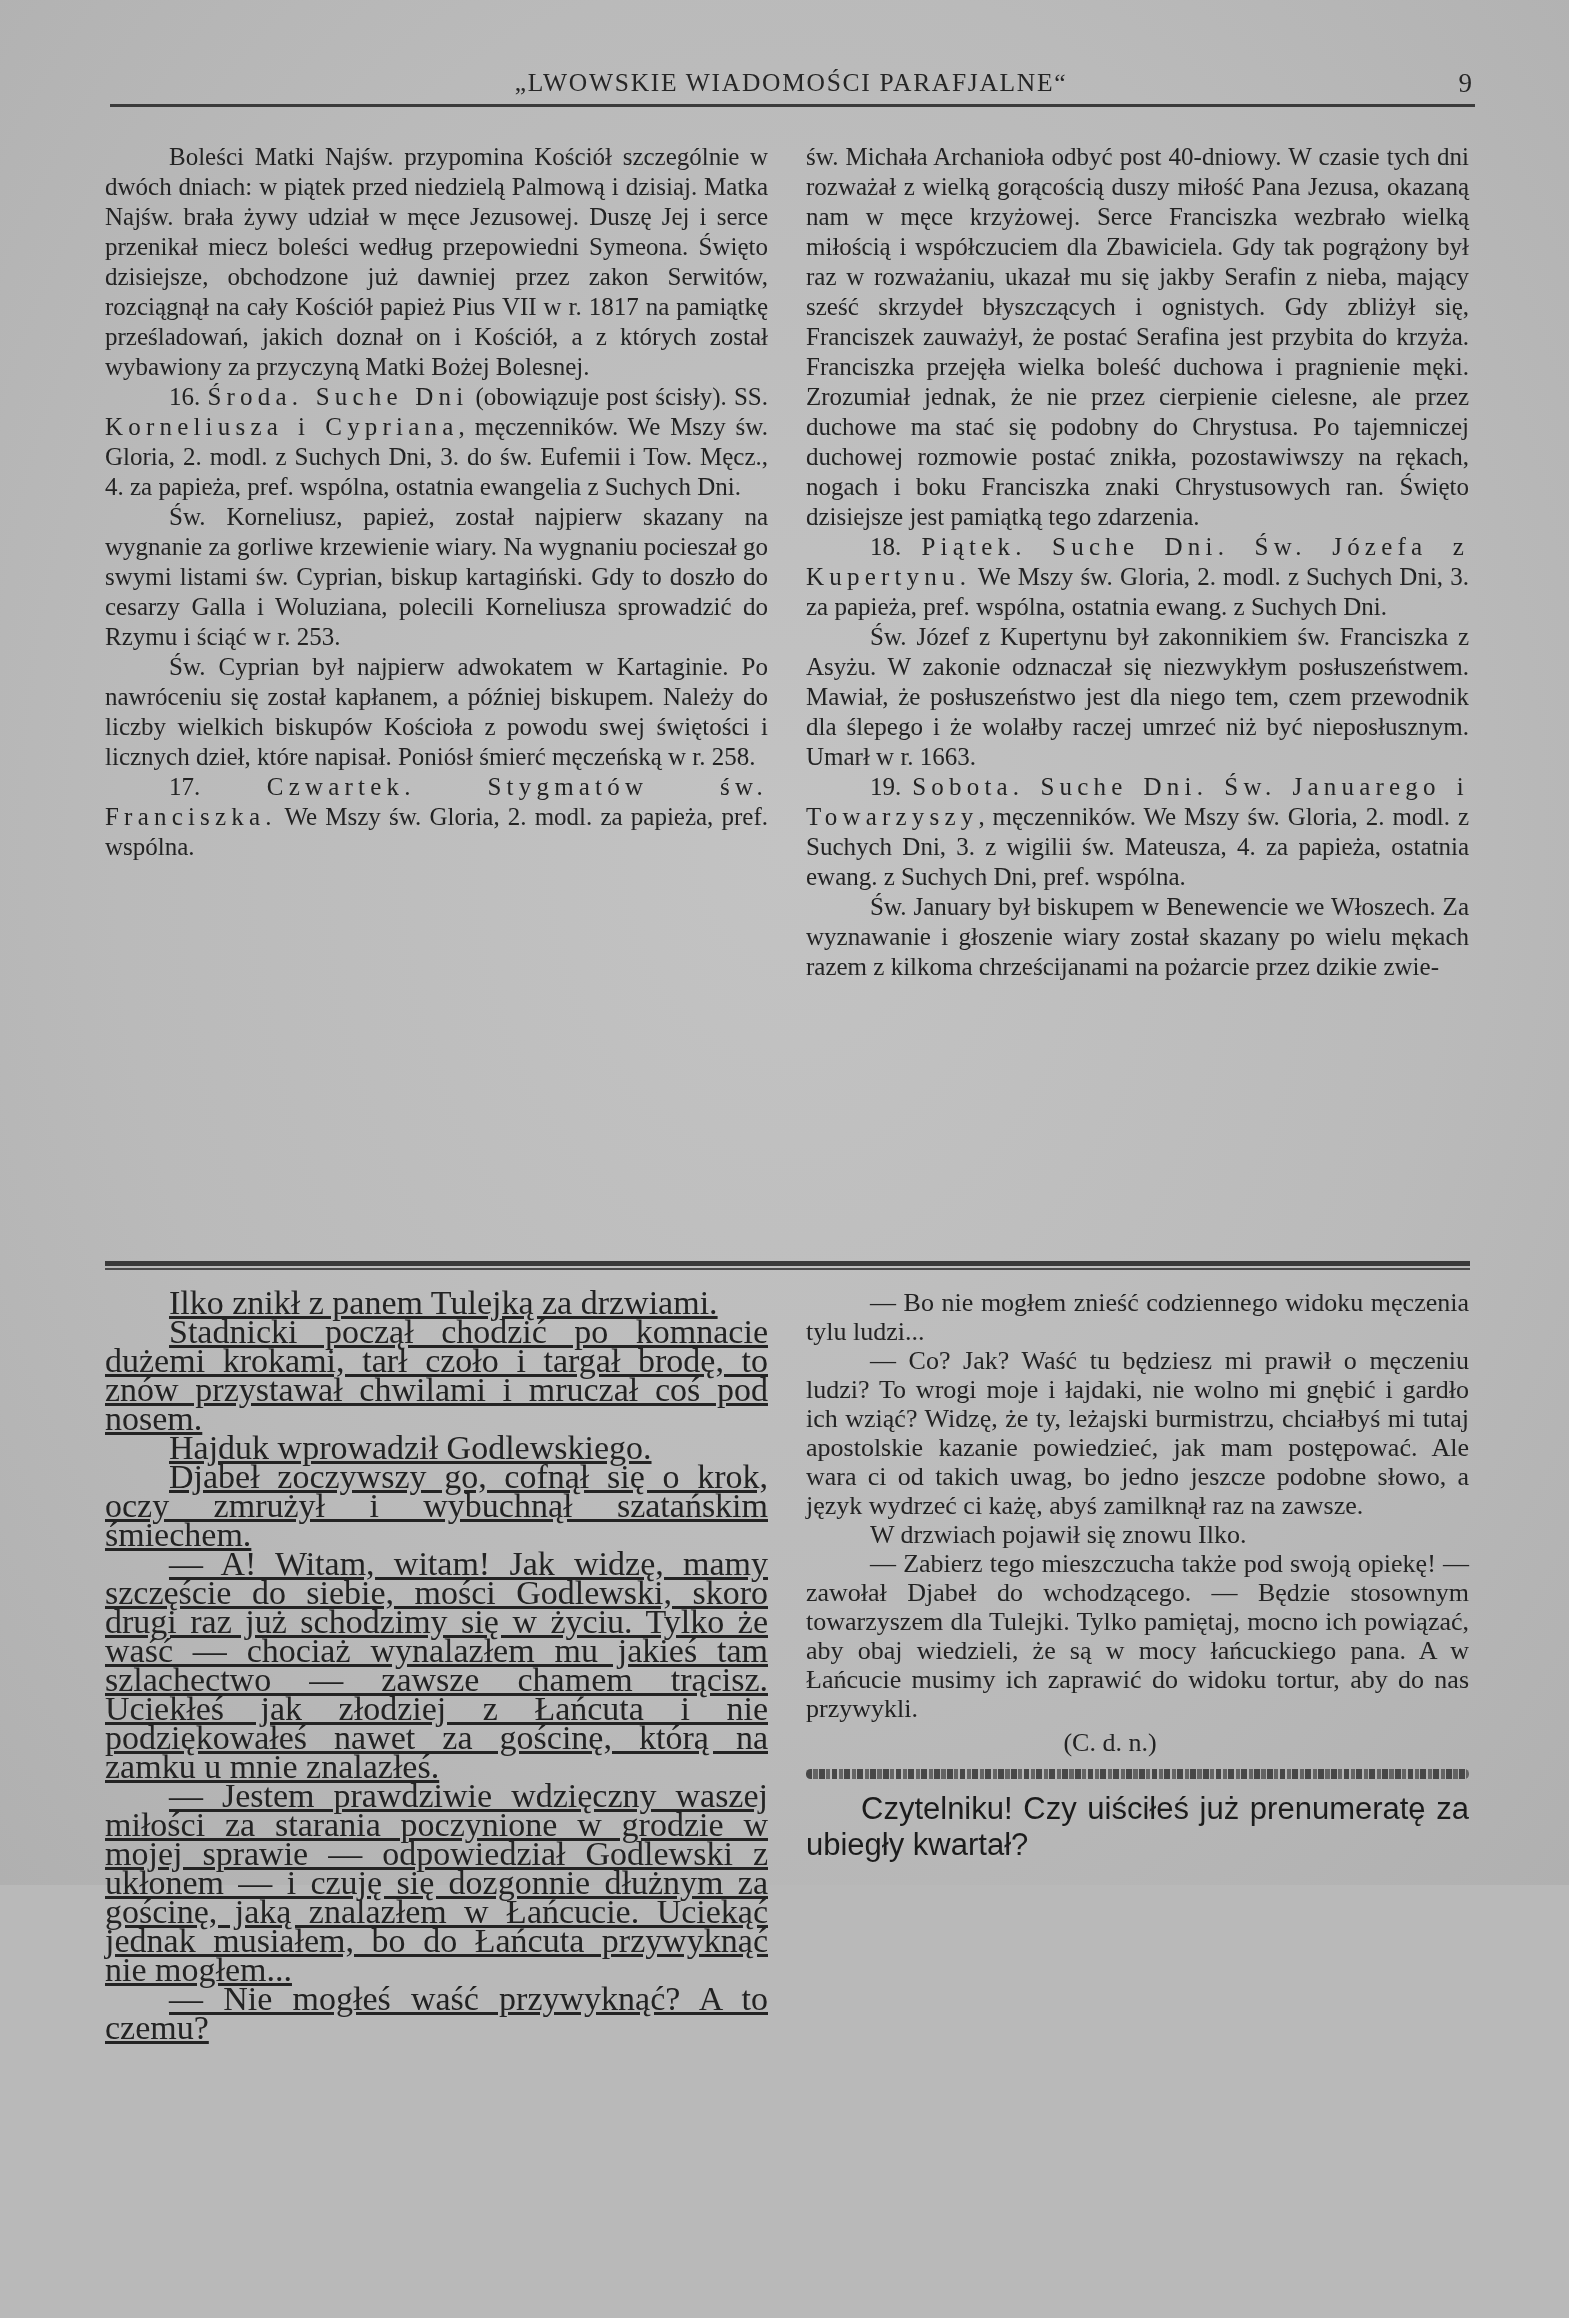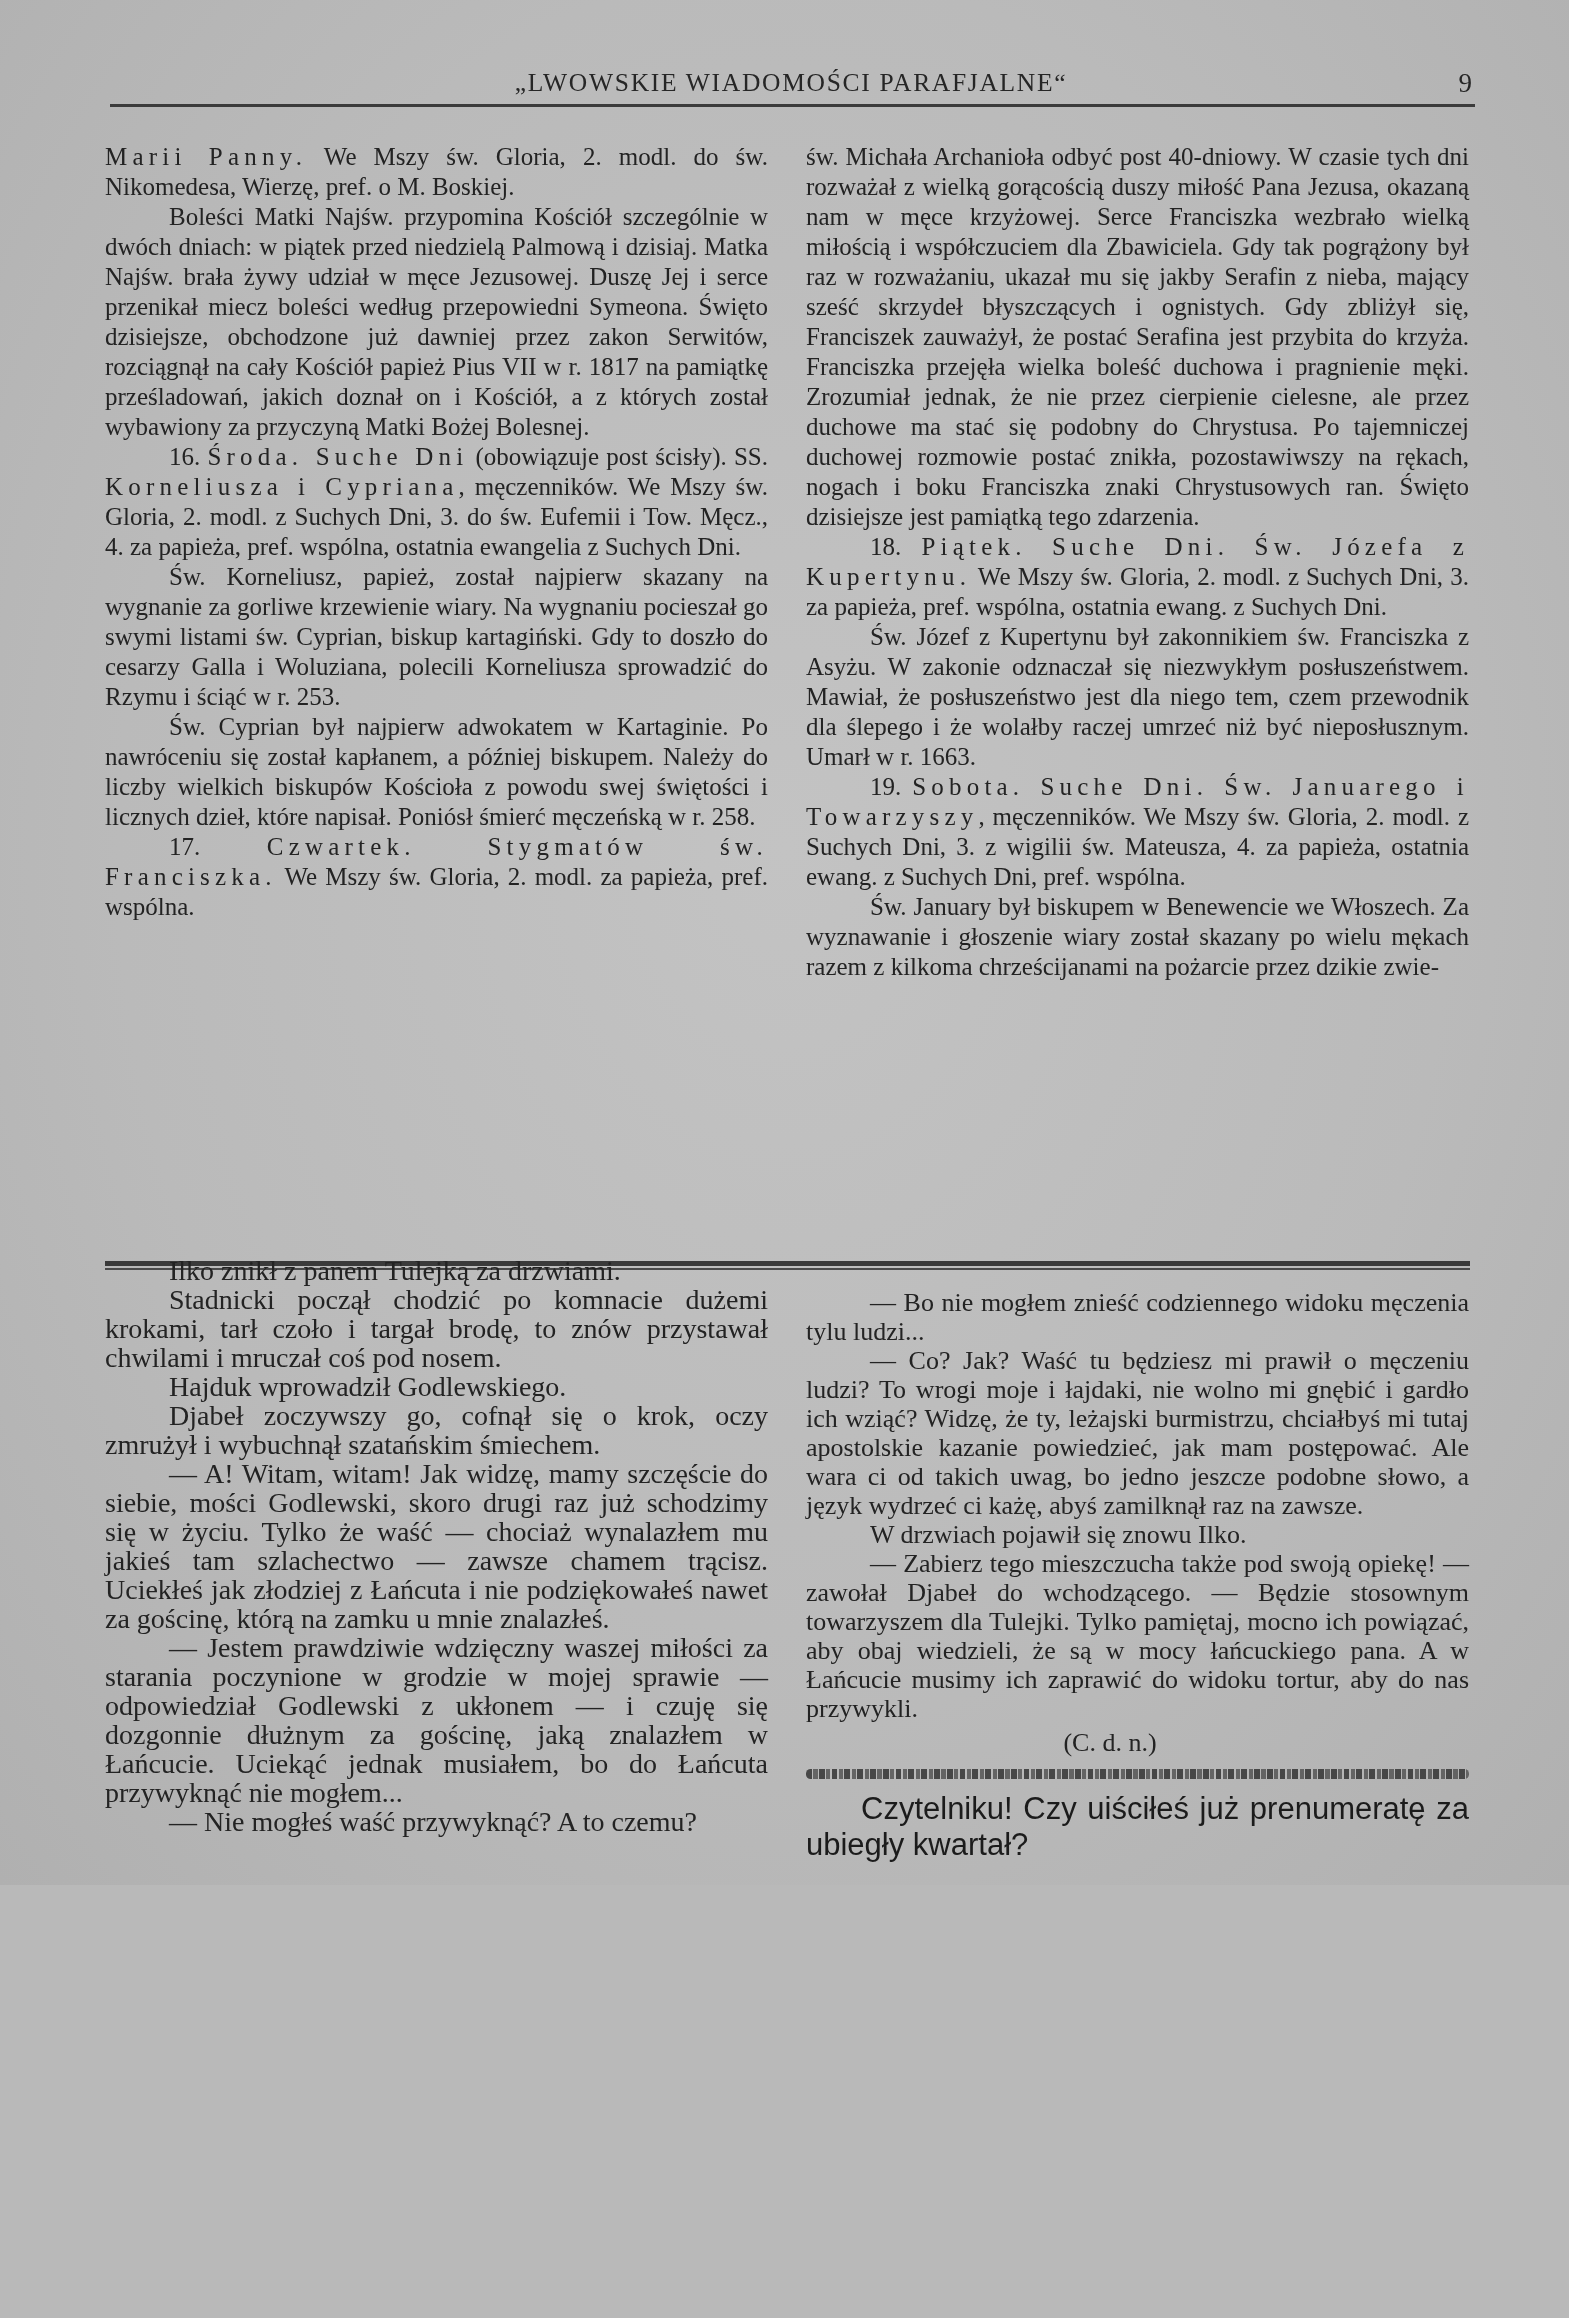--- a/index.html
+++ b/index.html
@@ -36,21 +36,21 @@
   .col p { margin: 0; }
   .col p.indent { text-indent: 64px; }
   .col-top-left  { left: 105px;  top: 142px;  width: 663px; }
   .col-top-right { left: 806px; top: 142px;  width: 663px; }
   .sp { letter-spacing: 5.2px; }
   .mid-rule {
     position: absolute; left: 105px; top: 1261px; width: 1365px; height: 9.3px;
   }
   .mid-rule .thick { position: absolute; left: 0; right: 0; top: 0; height: 5.2px; background: #3a3a3a; }
   .mid-rule .thin  { position: absolute; left: 0; right: 0; top: 7px; height: 1.7px; background: #4a4a4a; }
-  .col-bot-left  { left: 105px;  top: 1256px; width: 663px; font-size: 28px; line-height: 29px; }
+  .col-bot-left  { left: 105px;  top: 1288px; width: 663px; font-size: 34px; line-height: 29px; text-decoration: underline; }
   .col-bot-right { left: 806px; top: 1288px; width: 663px; font-size: 26px; line-height: 29px; }
   .cdn { text-align: center; padding-right: 55px; margin-top: 4.6px !important; }
   .ornament {
     margin: 12.8px 0 12.8px 0; height: 9.3px;
     background: repeating-linear-gradient(90deg, #333 0 5.8px, transparent 5.8px 7.5px, #555 7.5px 11.6px, transparent 11.6px 12.8px);
     border-radius: 4.6px; opacity: 0.85;
   }
   .notice {
     font-family: "Liberation Sans", "DejaVu Sans", sans-serif;
     font-weight: normal; font-size: 31px; line-height: 36px;
@@ -62,21 +62,20 @@
 
 <div class="page">
 
   <div class="header">
     <div class="header-title">„LWOWSKIE WIADOMOŚCI PARAFJALNE“</div>
     <div class="page-number">9</div>
   </div>
   <div class="header-rule"></div>
 
   <div class="col col-top-left">
-    <p><span class="sp">Marii Panny.</span><span> We Mszy św. Gloria, 2. modl. do św. Nikomedesa, Wierzę, pref. o M. Boskiej.</span></p>
     <p class="indent">Boleści Matki Najśw. przypomina Kościół szczególnie w dwóch dniach: w piątek przed niedzielą Palmową i dzisiaj. Matka Najśw. brała żywy udział w męce Jezusowej. Duszę Jej i serce przenikał miecz boleści według przepowiedni Symeona. Święto dzisiejsze, obchodzone już dawniej przez zakon Serwitów, rozciągnął na cały Kościół papież Pius VII w r. 1817 na pamiątkę prześladowań, jakich doznał on i Kościół, a z których został wybawiony za przyczyną Matki Bożej Bolesnej.</p>
     <p class="indent"><span>16. </span><span class="sp">Środa. Suche Dni</span><span> (obowiązuje post ścisły). SS. </span><span class="sp">Korneliusza i Cypriana</span><span>, męczenników. We Mszy św. Gloria, 2. modl. z Suchych Dni, 3. do św. Eufemii i Tow. Męcz., 4. za papieża, pref. wspólna, ostatnia ewangelia z Suchych Dni.</span></p>
     <p class="indent">Św. Korneliusz, papież, został najpierw skazany na wygnanie za gorliwe krzewienie wiary. Na wygnaniu pocieszał go swymi listami św. Cyprian, biskup kartagiński. Gdy to doszło do cesarzy Galla i Woluziana, polecili Korneliusza sprowadzić do Rzymu i ściąć w r. 253.</p>
     <p class="indent">Św. Cyprian był najpierw adwokatem w Kartaginie. Po nawróceniu się został kapłanem, a później biskupem. Należy do liczby wielkich biskupów Kościoła z powodu swej świętości i licznych dzieł, które napisał. Poniósł śmierć męczeńską w r. 258.</p>
     <p class="indent"><span>17. </span><span class="sp">Czwartek. Stygmatów św. Franciszka.</span><span> We Mszy św. Gloria, 2. modl. za papieża, pref. wspólna.</span></p>
   </div>
 
   <div class="col col-top-right">
     <p>św. Michała Archanioła odbyć post 40-dniowy. W czasie tych dni rozważał z wielką gorącością duszy miłość Pana Jezusa, okazaną nam w męce krzyżowej. Serce Franciszka wezbrało wielką miłością i współczuciem dla Zbawiciela. Gdy tak pogrążony był raz w rozważaniu, ukazał mu się jakby Serafin z nieba, mający sześć skrzydeł błyszczących i ognistych. Gdy zbliżył się, Franciszek zauważył, że postać Serafina jest przybita do krzyża. Franciszka przejęła wielka boleść duchowa i pragnienie męki. Zrozumiał jednak, że nie przez cierpienie cielesne, ale przez duchowe ma stać się podobny do Chrystusa. Po tajemniczej duchowej rozmowie postać znikła, pozostawiwszy na rękach, nogach i boku Franciszka znaki Chrystusowych ran. Święto dzisiejsze jest pamiątką tego zdarzenia.</p>
     <p class="indent"><span>18. </span><span class="sp">Piątek. Suche Dni. Św. Józefa z Kupertynu.</span><span> We Mszy św. Gloria, 2. modl. z Suchych Dni, 3. za papieża, pref. wspólna, ostatnia ewang. z Suchych Dni.</span></p>

